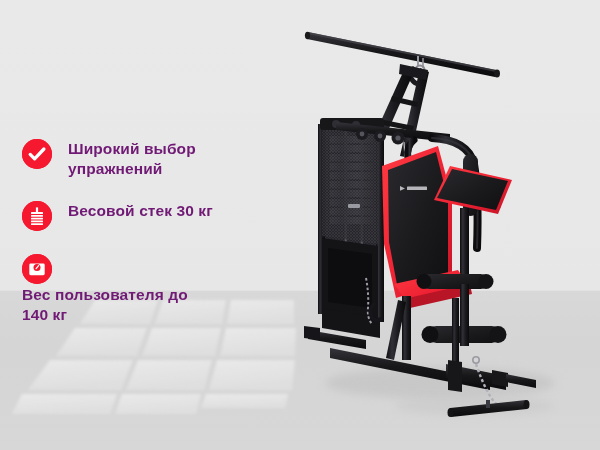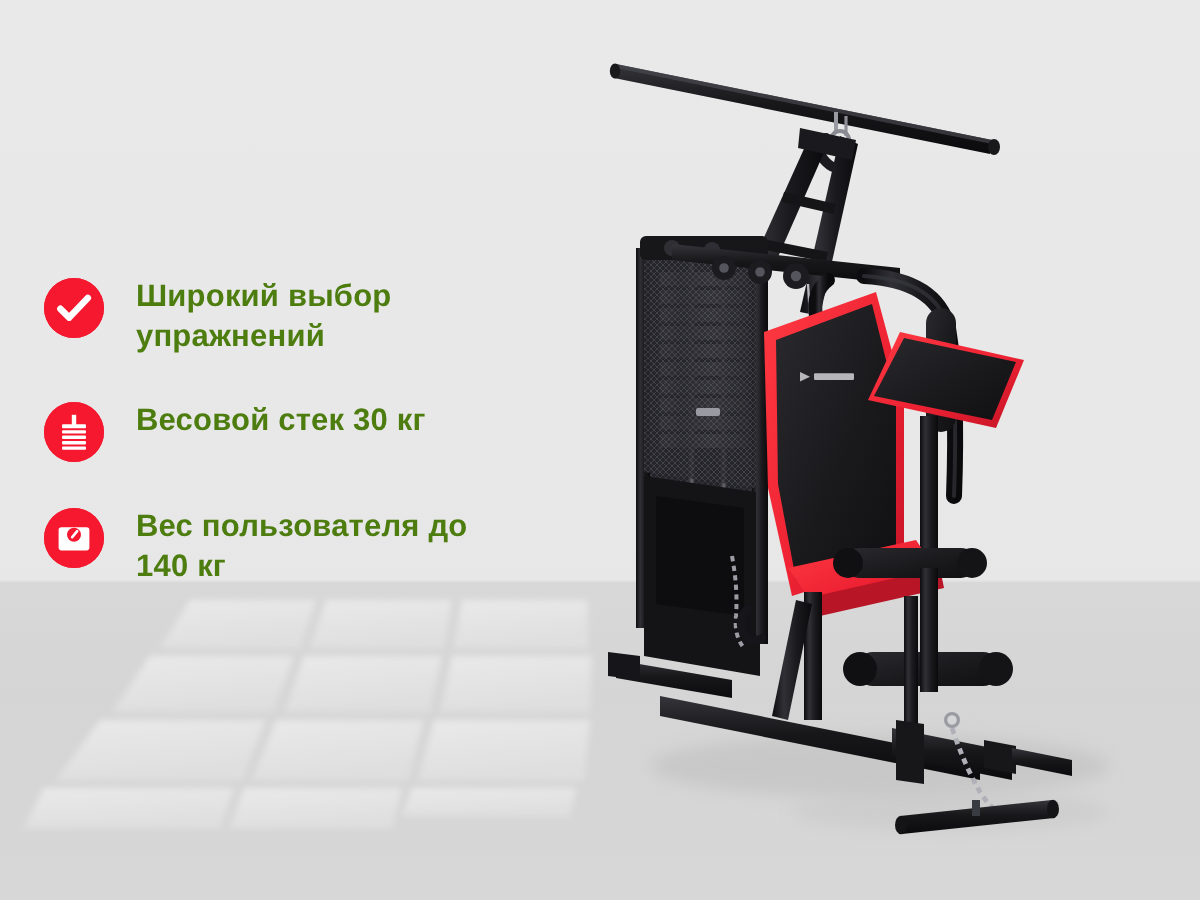--- a/index.html
+++ b/index.html
@@ -56,40 +56,40 @@
   .features {
     position: absolute;
     left: 22px; top: 138px;
     width: 250px;
   }
   .feature {
     display: flex;
     align-items: flex-start;
     margin-bottom: 22px;
   }
-  .feature:last-child { margin-bottom: 0; }
+  .feature:last-child { margin-bottom: 0; flex-direction: column; }
 
   .ficon {
     flex: 0 0 auto;
     width: 30px; height: 30px;
     border-radius: 50%;
     background: #f5182f;
     display: flex;
     align-items: center;
     justify-content: center;
     margin-right: 16px;
     margin-top: 1px;
   }
   .ficon svg { display: block; }
 
   .flabel {
     font-size: 15.5px;
     font-weight: bold;
     line-height: 1.26;
-    color: #4d7c0f;
+    color: #701a75;
     letter-spacing: 0.1px;
     white-space: pre-line;
     padding-top: 1px;
   }
 
   
   .machine {
     position: absolute;
     left: 300px; top: 8px;
     width: 300px; height: 434px;

